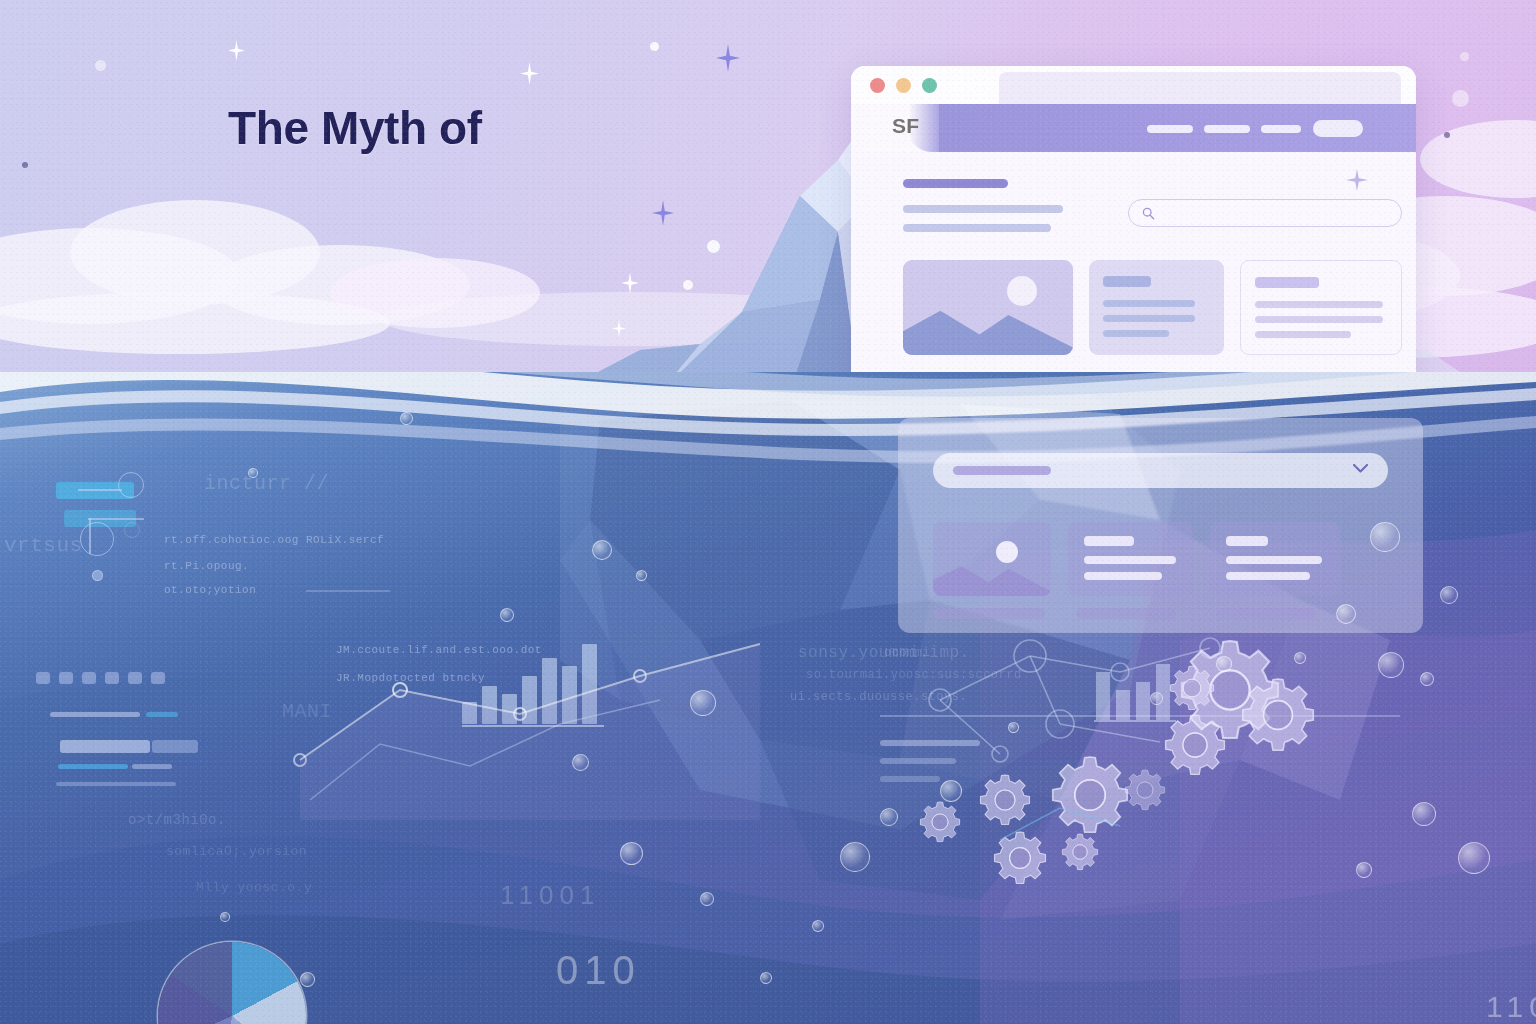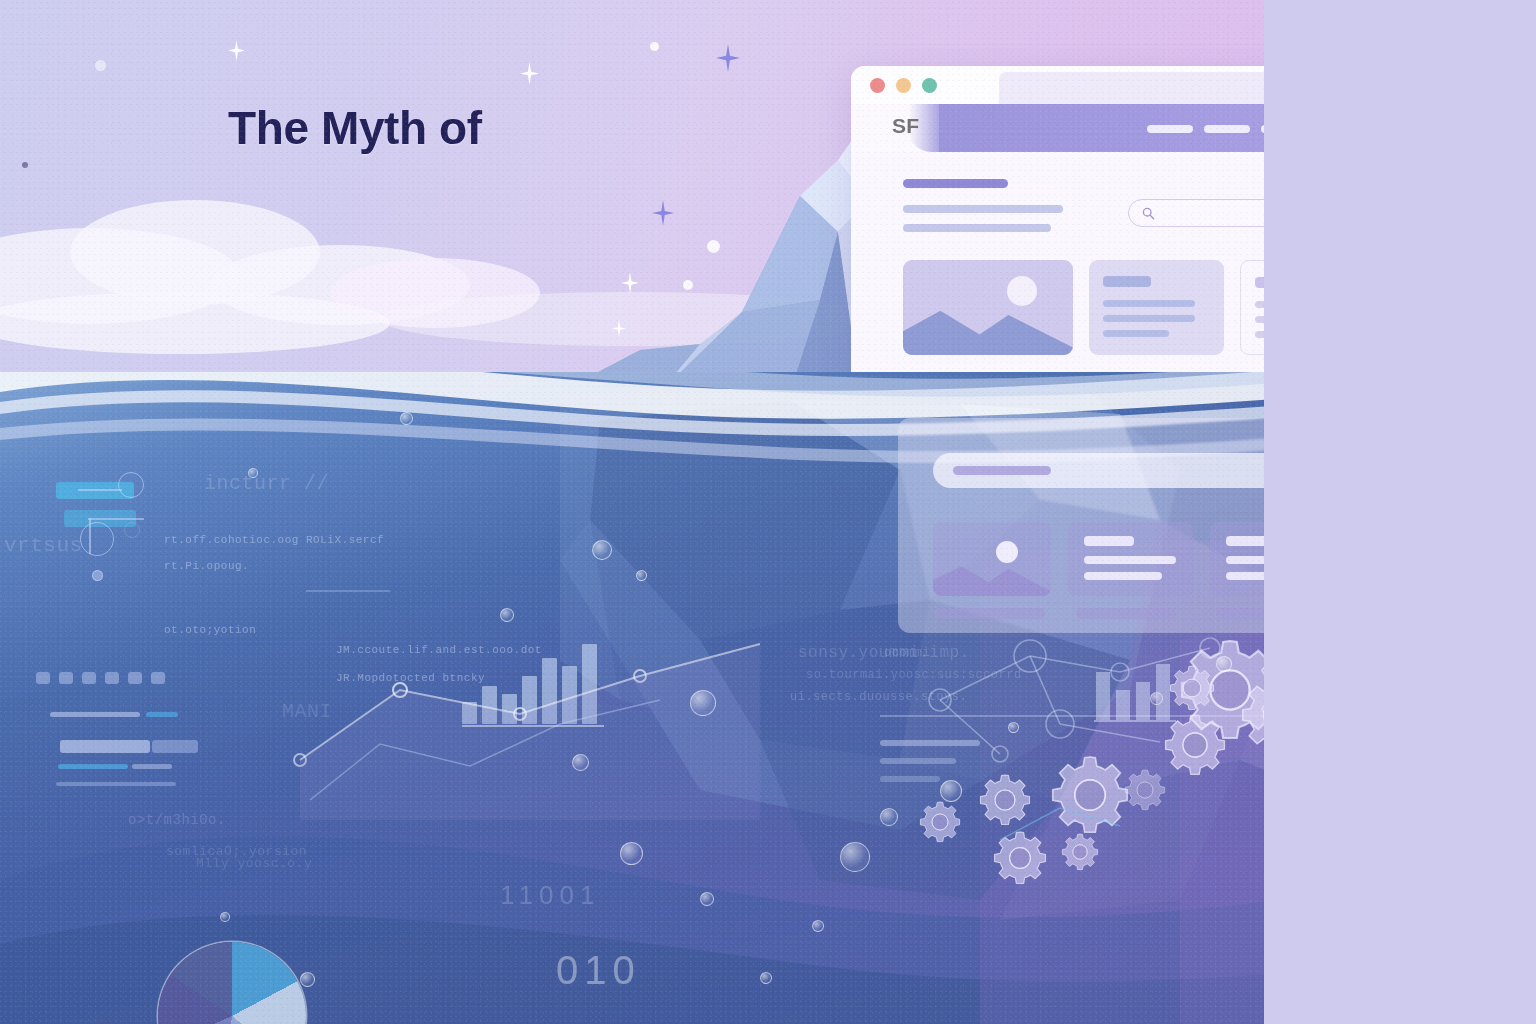--- a/index.html
+++ b/index.html
@@ -1,19 +1,19 @@
 <!DOCTYPE html>
 <html><head>
 <meta charset="utf-8">
 <style>
   * { margin:0; padding:0; box-sizing:border-box; }
   html,body { width:1536px; height:1024px; overflow:hidden; background:#cfcbee; }
   body { font-family:"Liberation Sans", sans-serif; }
 
-  #stage { position:relative; width:1264px; height:1024px; overflow:hidden; }
+  #stage { position:relative; width:1536px; height:1024px; overflow:hidden; }
 
   .layer { position:absolute; inset:0; }
 
   
   #sky {
     background:
       radial-gradient(ellipse 900px 600px at 1380px 120px, rgba(222,190,240,.95) 0%, rgba(222,190,240,0) 62%),
       radial-gradient(ellipse 700px 500px at 1500px 330px, rgba(214,178,234,.85) 0%, rgba(214,178,234,0) 65%),
       linear-gradient(105deg, #cdcdf0 0%, #d2cdf0 30%, #d9cdf0 52%, #dcc6ee 72%, #d9bfe9 100%);
     height:400px; top:0;
@@ -363,26 +363,26 @@
       <div class="dbar" style="left:58px;  top:392px; width:70px;  height:5px; background:rgba(80,180,235,.65);"></div>
       <div class="dbar" style="left:132px; top:392px; width:40px;  height:5px; background:rgba(200,212,248,.45);"></div>
       <div class="dbar" style="left:56px;  top:410px; width:120px; height:4px; background:rgba(200,212,248,.35);"></div>
     </div>
 
     <div>
       <div class="codeline" style="left:204px; top:100px; font-size:20px; opacity:.5;">incturr //</div>
       <div class="codeline" style="left:4px;   top:162px; font-size:21px; opacity:.5;">vrtsus</div>
       <div class="codeline" style="left:164px; top:162px; font-size:11px;">rt.off.cohotioc.oog  ROLiX.sercf</div>
       <div class="codeline" style="left:164px; top:188px; font-size:11px;">rt.Pi.opoug.</div>
-      <div class="codeline" style="left:164px; top:212px; font-size:11px;margin-top:40px;">ot.oto;yotion</div>
+      <div class="codeline" style="left:164px; top:212px; font-size:11px;">ot.oto;yotion</div>
       <div class="codeline" style="left:336px; top:272px; font-size:11px;">JM.ccoute.lif.and.est.ooo.dot</div>
       <div class="codeline" style="left:336px; top:300px; font-size:11px;">JR.Mopdotocted  btncky</div>
       <div class="codeline" style="left:128px; top:440px; font-size:14px; opacity:.45;">o&gt;t/m3hi0o.</div>
       <div class="codeline" style="left:166px; top:472px; font-size:13px; opacity:.4;">somlicaO;.yorsion</div>
-      <div class="codeline" style="left:196px; top:484px; font-size:13px; opacity:.35;">Mlly  yoosc.o.y</div>
+      <div class="codeline" style="left:196px; top:508px; font-size:13px; opacity:.35;">Mlly  yoosc.o.y</div>
       <div class="codeline" style="left:282px; top:328px; font-size:20px; opacity:.38;">MANI</div>
       <div class="codeline" style="left:884px; top:274px; font-size:12px; opacity:.5;">ocommi</div>
       <div class="codeline" style="left:790px; top:318px; font-size:12px; opacity:.55;">ui.sects.duousse.stoys.</div>
       <div class="codeline" style="left:798px; top:272px; font-size:16px; opacity:.45;">sonsy.yoummi.imp.</div>
       <div class="codeline" style="left:806px; top:296px; font-size:12px; opacity:.45;">so.tourmai.yoosc:sus:sccorrd</div>
     </div>
 
     <div id="pie" style="background:conic-gradient(from 0deg,
          #4fa8dd 0deg 62deg,
          #cfe0f2 62deg 130deg,

